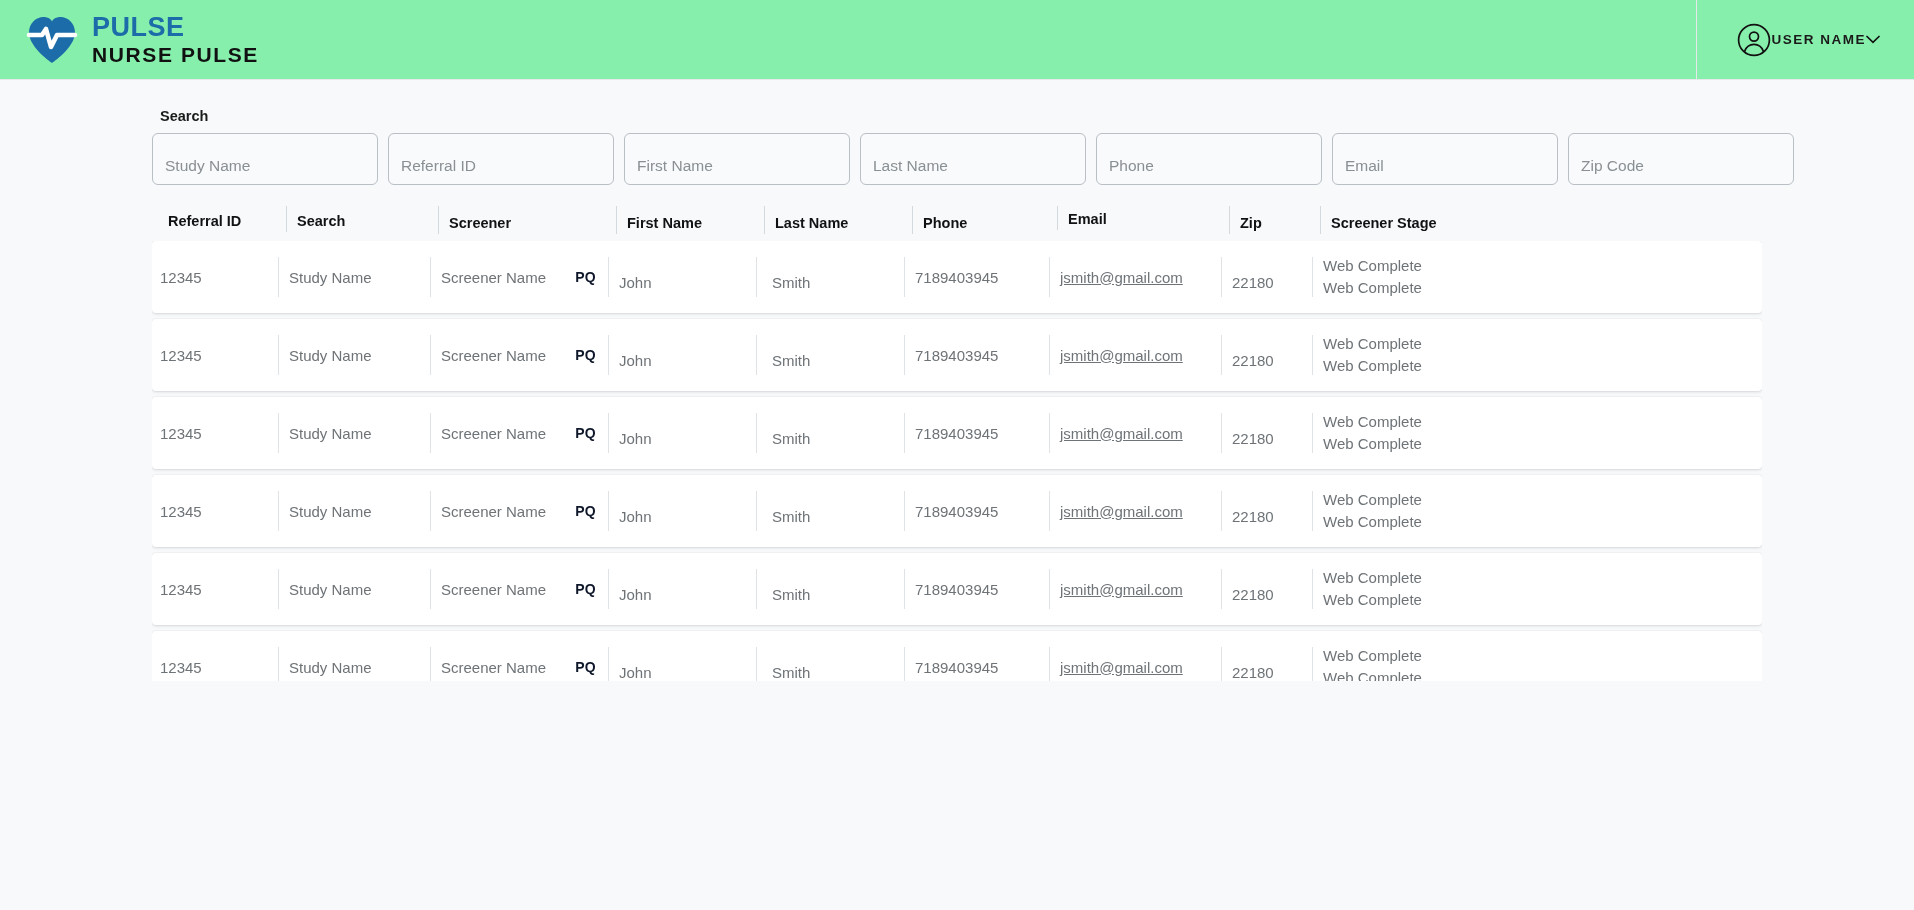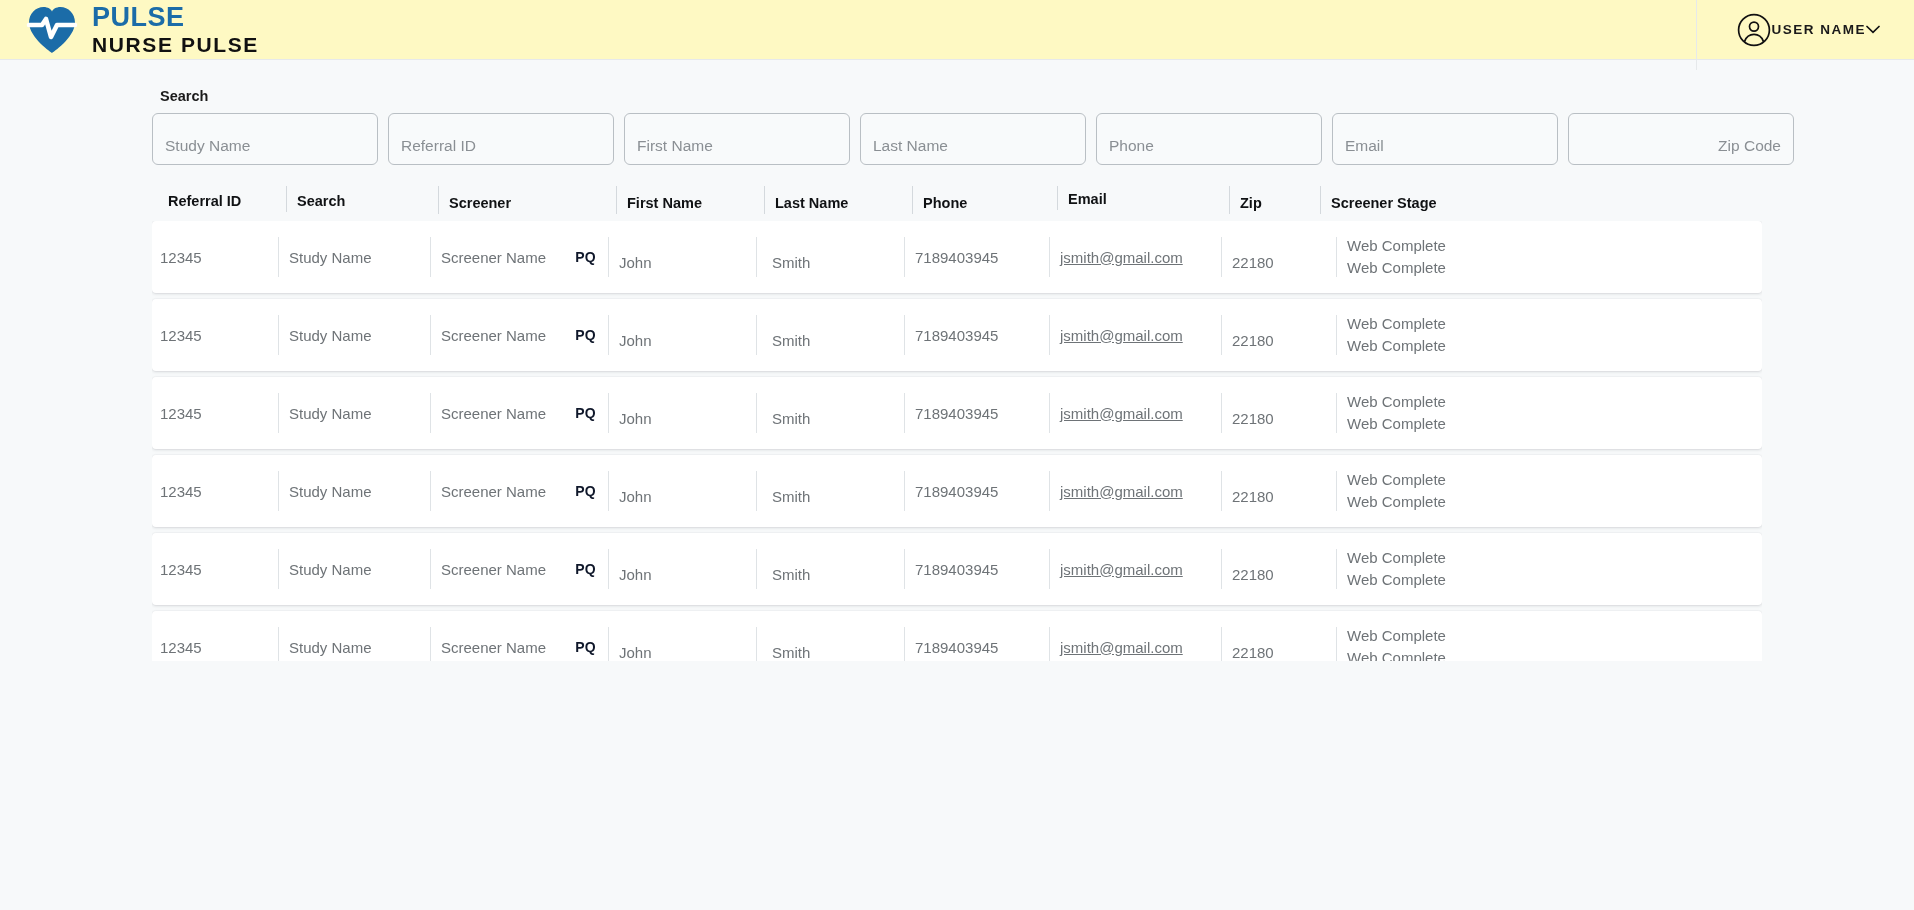--- a/index.html
+++ b/index.html
@@ -12,22 +12,22 @@
 
   body {
     font-family: "Liberation Sans", sans-serif;
     background: #f7f9fa;
     color: #111;
     -webkit-font-smoothing: antialiased;
   }
 
   
   .topbar {
-    height: 60px;
-    background: #fef9c3;
+    height: 80px;
+    background: #86efac;
     display: flex;
     align-items: center;
     justify-content: space-between;
     border-bottom: 1px solid #e6e9eb;
   }
 
   .brand {
     display: flex;
     align-items: center;
     gap: 14px;
@@ -113,21 +113,21 @@
   }
 
   .search-field::placeholder { color: #8a8f94; }
 
   .f-study    { flex: 0 0 173px; }
   .f-referral { flex: 0 0 188px; }
   .f-first    { flex: 0 0 196px; }
   .f-last     { flex: 0 0 196px; }
   .f-phone    { flex: 0 0 187px; }
   .f-email    { flex: 0 0 188px; }
-  .f-zip      { flex: 1 1 auto; text-align: right; }
+  .f-zip      { flex: 1 1 auto; }
 
   
   .table-head {
     display: flex;
     align-items: flex-start;
     height: 38px;
     margin-top: 18px;
     padding-left: 8px;
   }
 
@@ -197,21 +197,21 @@
   }
 
   .td-referral { flex: 0 0 126px; padding-left: 8px; }
   .td-study    { flex: 0 0 152px; }
   .td-screener { flex: 0 0 178px; align-items: center; }
   .td-first    { flex: 0 0 148px; align-items: flex-end; padding-bottom: 22px; }
   .td-last     { flex: 0 0 148px; align-items: flex-end; padding-bottom: 22px; padding-left: 16px; }
   .td-phone    { flex: 0 0 145px; }
   .td-email    { flex: 0 0 172px; text-decoration: underline; }
   .td-zip      { flex: 0 0 91px; align-items: flex-end; padding-bottom: 22px; }
-  .td-stage    { flex: 1 1 auto; flex-direction: column; align-items: flex-start; justify-content: center; line-height: 1.45; margin-left: 24px; }
+  .td-stage    { flex: 1 1 auto; flex-direction: column; align-items: flex-start; justify-content: center; line-height: 1.45; }
 
   .screener-inner {
     display: flex;
     align-items: center;
     justify-content: space-between;
     width: 100%;
     padding-right: 12px;
   }
 
   .pq-badge {

